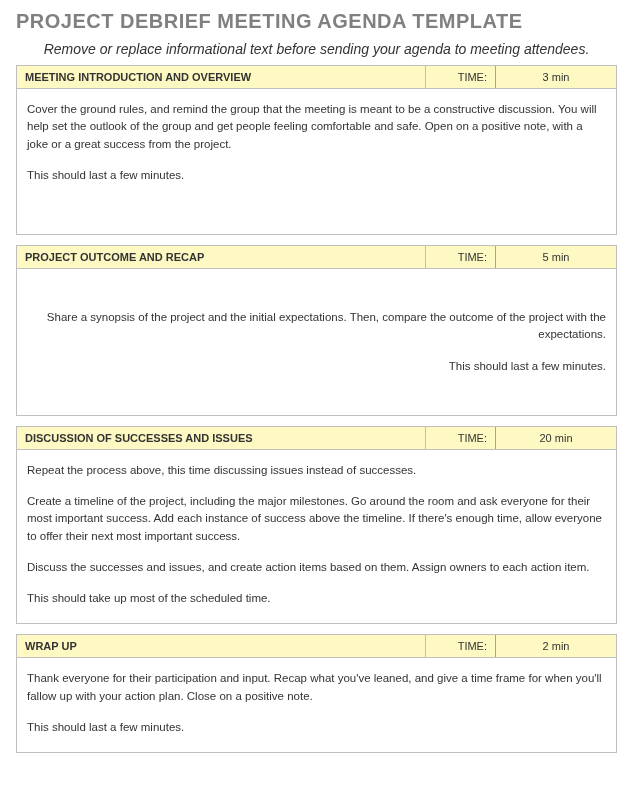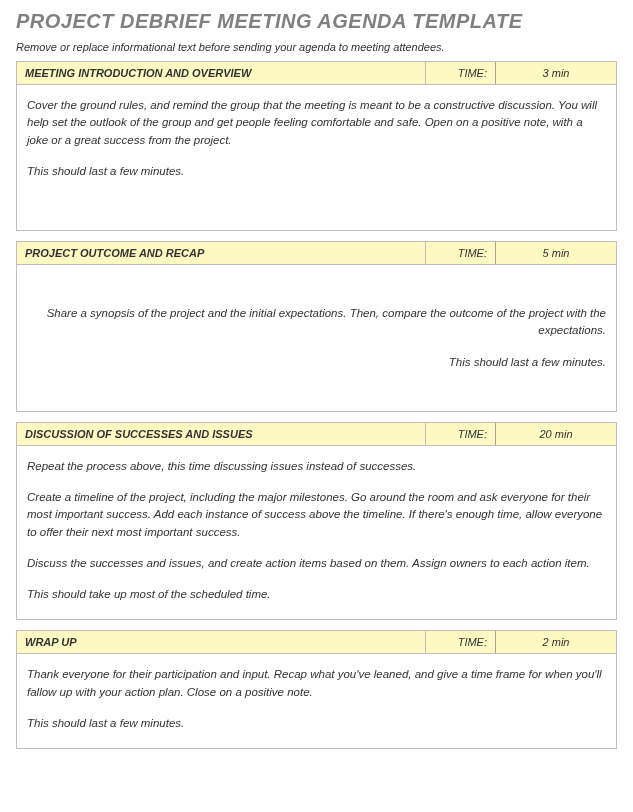--- a/index.html
+++ b/index.html
@@ -1,34 +1,35 @@
 <!DOCTYPE html>
 <html><head>
 <meta charset="utf-8">
 <style>
-  * { box-sizing: border-box; margin: 0; padding: 0; font-style: italic; }
+  * { box-sizing: border-box; margin: 0; padding: 0; }
   body {
     font-family: "Century Gothic", "Segoe UI", Arial, sans-serif;
     background: #ffffff;
     width: 633px;
     padding: 10px 16px 20px 16px;
     color: #333;
   }
   .page-title {
     font-size: 20px;
     font-weight: bold;
     letter-spacing: 0.5px;
     color: #808080;
     margin-bottom: 8px;
   }
   .intro-text {
-    font-size: 11px;
+    font-size: 14px;
     font-style: italic;
     color: #333;
     margin-bottom: 8px;
+    text-align: center;
   }
   .section {
     border: 1px solid #bfbfbf;
     margin-bottom: 10px;
   }
   .section-header {
     display: flex;
     background: #fef9c3;
     border-bottom: 1px solid #bfbfbf;
   }

